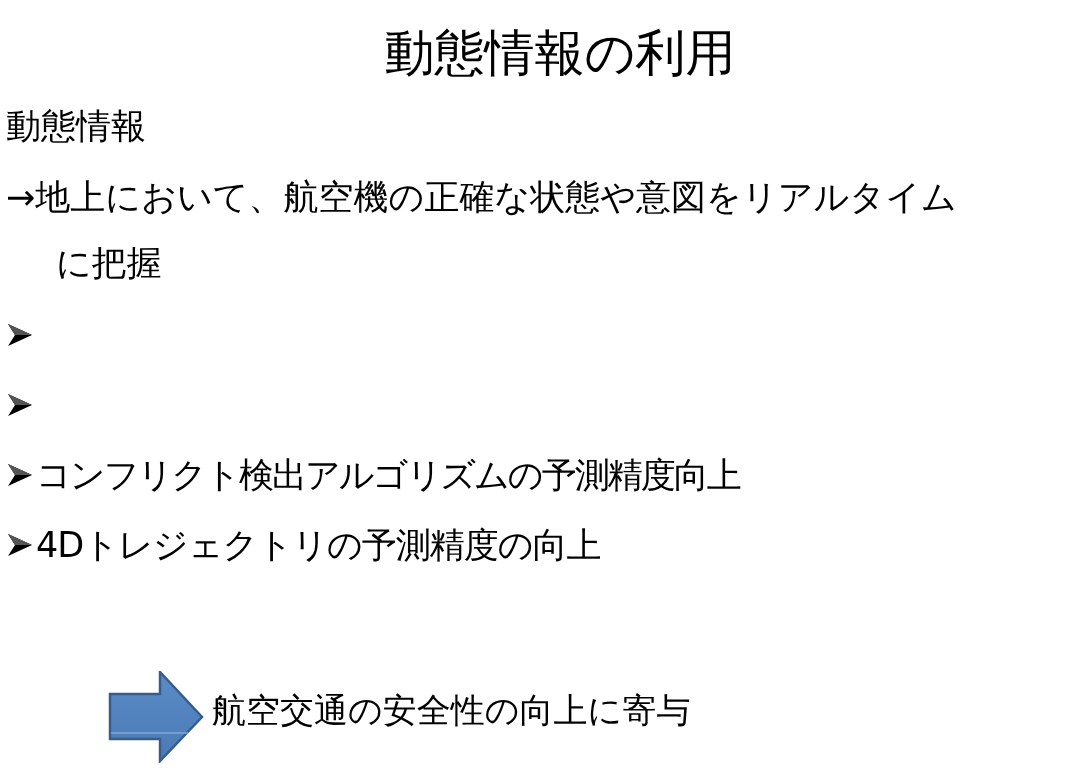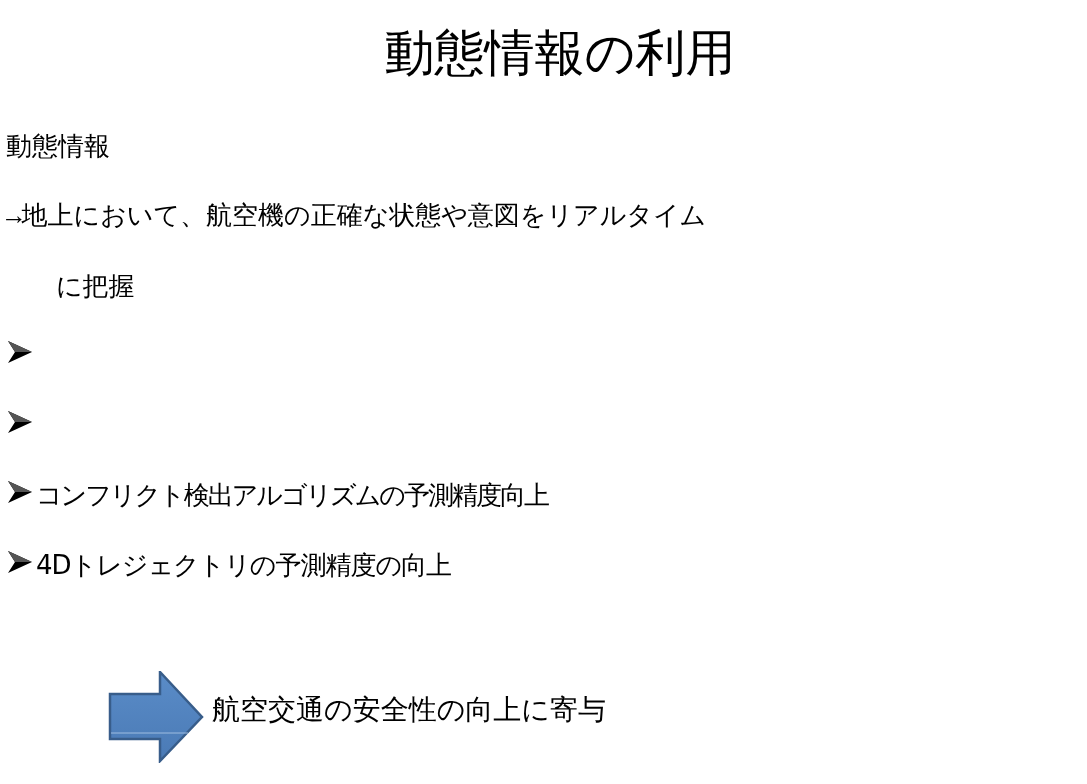--- a/index.html
+++ b/index.html
@@ -7,43 +7,42 @@
       width: 1087px; height: 784px; position: relative; overflow: hidden;
       font-family: "DejaVu Sans", "Liberation Sans", sans-serif;
       color: #000000;
     }
     .title {
       position: absolute; left: 0; top: 22px; width: 1120px;
       text-align: center; font-size: 50px; line-height: 62px;
       letter-spacing: 0px;
     }
     .line {
-      position: absolute; left: 6px; font-size: 26px; line-height: 44px;
+      position: absolute; left: 6px; font-size: 35px; line-height: 44px;
       white-space: nowrap;
-      margin-top: 20px;
     }
     .bullet {
       display: inline-block; width: 28px; height: 30px; vertical-align: -3px;
       margin-right: 2px;
     }
     .conclusion {
-      position: absolute; left: 212px; top: 682px; font-size: 28px; line-height: 56px;
+      position: absolute; left: 212px; top: 682px; font-size: 34px; line-height: 56px;
       white-space: nowrap;
     }
     .arrow-shape { position: absolute; left: 108px; top: 671px; }
   </style>
 </head>
 <body>
 
 <div class="title">動態情報の利用</div>
 
 <div class="line" style="top:104px;">動態情報</div>
 
-<div class="line" style="top:175px;font-family:Liberation Mono, monospace;">→地上において、航空機の正確な状態や意図をリアルタイム</div>
-<div class="line" style="top:244px; left:56px;">に把握</div>
+<div class="line" style="top:175px;">→地上において、航空機の正確な状態や意図をリアルタイム</div>
+<div class="line" style="top:244px; left:56px;font-family:Liberation Mono, monospace;">に把握</div>
 
 <div class="line" style="top:313px;">
   <svg class="bullet" viewBox="0 0 28 30">
     <polygon points="2,4 26,15 2,26 9,15" fill="#000"></polygon>
     <polygon points="2,4 26,15 9,15" fill="#555"></polygon>
   </svg>
 </div>
 
 <div class="line" style="top:383px;">
   <svg class="bullet" viewBox="0 0 28 30">

